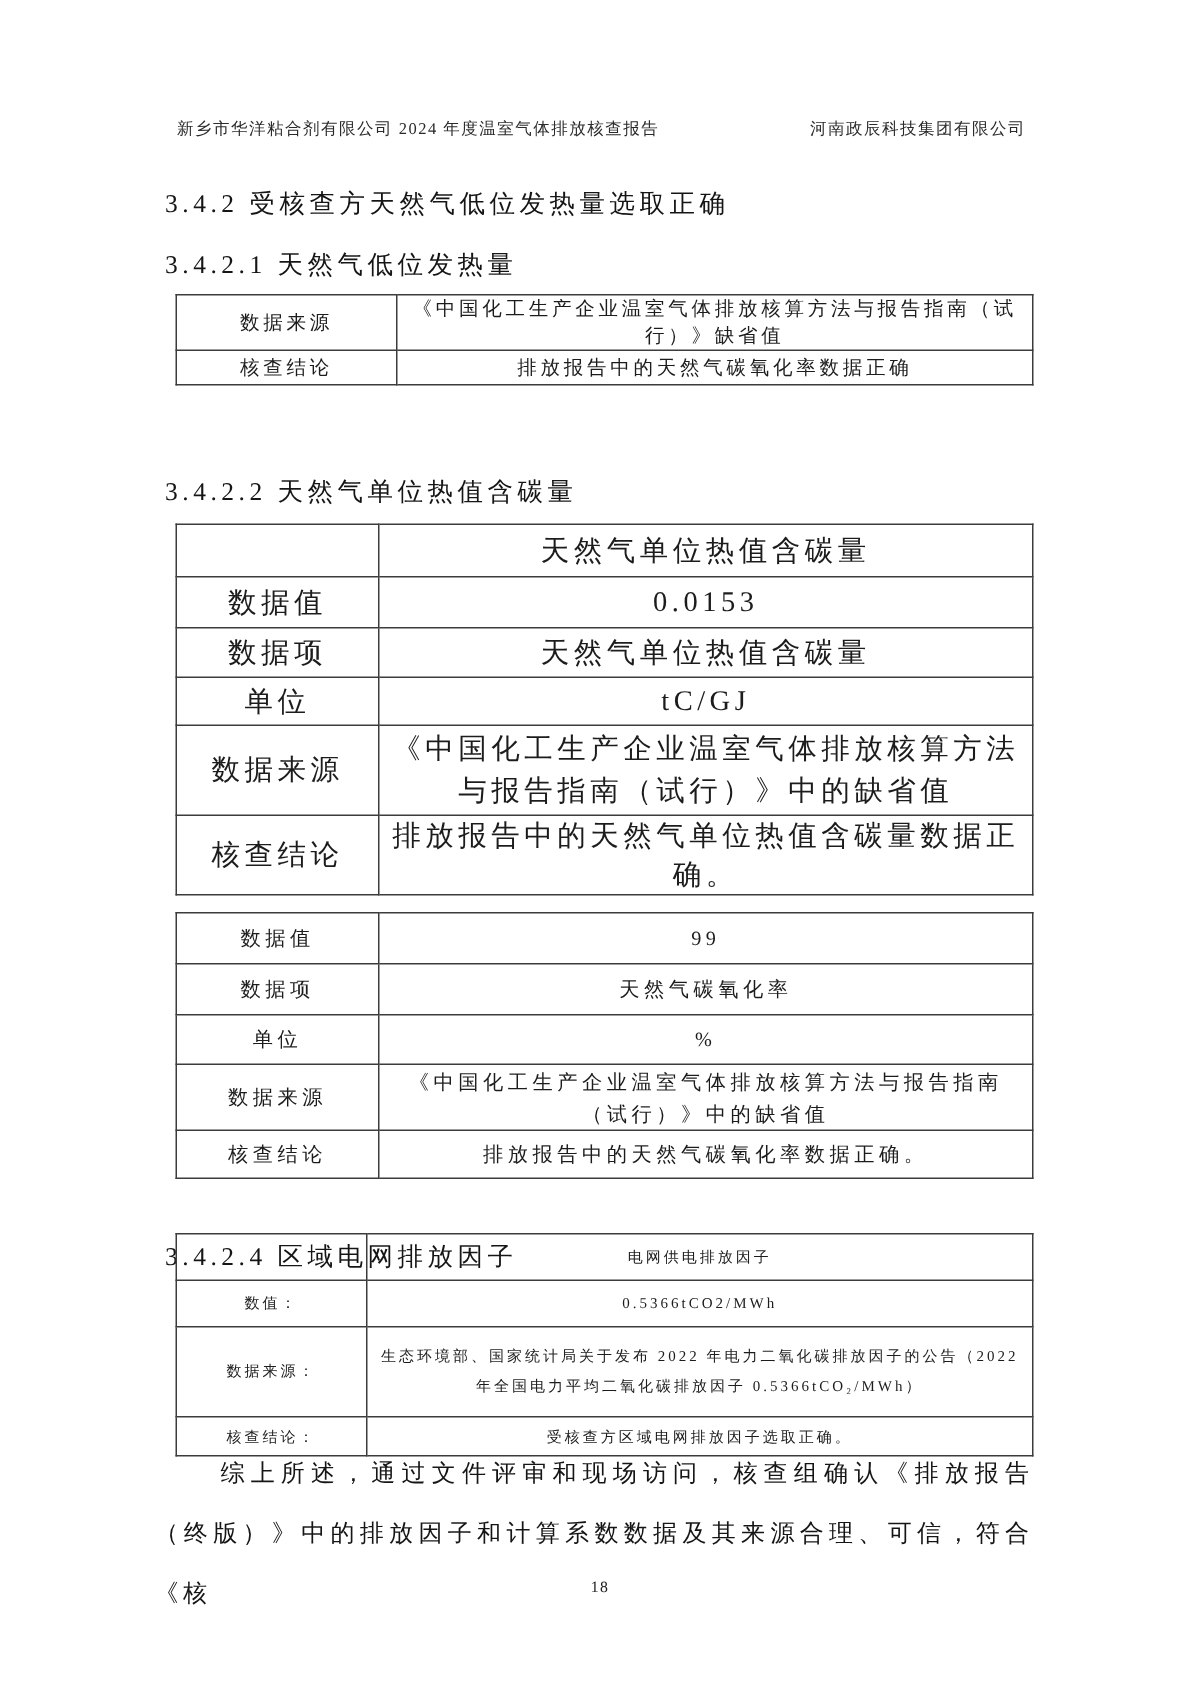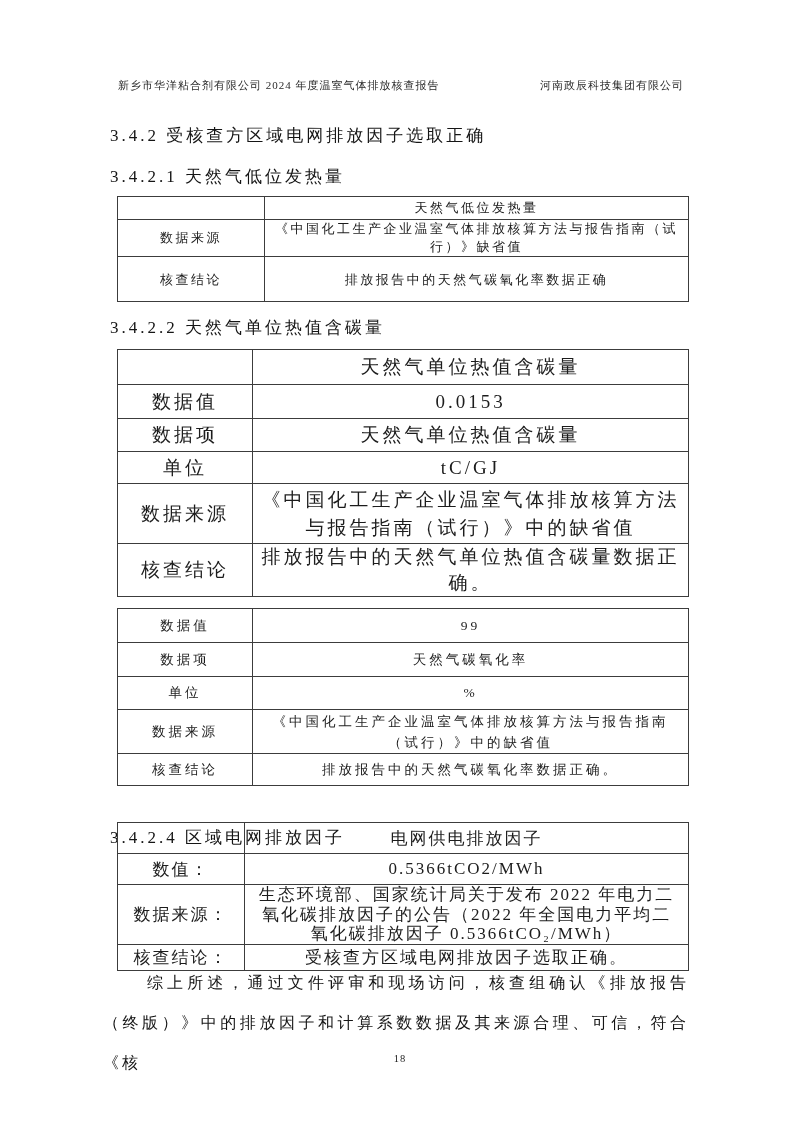--- a/index.html
+++ b/index.html
@@ -63,21 +63,21 @@
   #table-carbon tr:nth-child(6) td{height:34px;}
 
   #table-oxid td{font-size:13.5px;letter-spacing:3px;}
   #table-oxid td.col1{width:118px;}
   #table-oxid tr:nth-child(1) td{height:33px;}
   #table-oxid tr:nth-child(2) td{height:33px;}
   #table-oxid tr:nth-child(3) td{height:32px;}
   #table-oxid tr:nth-child(4) td{height:43px;line-height:21px;}
   #table-oxid tr:nth-child(5) td{height:31px;}
 
-  #table-grid td{font-size:17px;letter-spacing:2px;}
+  #table-grid td{font-size:10px;letter-spacing:2px;}
   #table-grid td.col1{width:110px;}
   #table-grid tr:nth-child(1) td{height:30px;}
   #table-grid tr:nth-child(2) td{height:30px;}
   #table-grid tr:nth-child(3) td{height:59px;line-height:19.5px;}
   #table-grid tr:nth-child(4) td{height:25px;}
 
   
   .closing{
     position:absolute;top:947px;left:103px;width:586px;
     font-size:16px;letter-spacing:3px;line-height:40px;
@@ -93,30 +93,26 @@
 </head>
 <body>
 
 <div class="page">
 
   <div class="doc-header">
     <span>新乡市华洋粘合剂有限公司 2024 年度温室气体排放核查报告</span>
     <span>河南政辰科技集团有限公司</span>
   </div>
 
-  <h2 class="sec-h" id="h-342">3.4.2 受核查方区域电网排放因子选取正确</h2>
+  <h2 class="sec-h" id="h-342">3.4.2 受核查方天然气低位发热量选取正确</h2>
 
   <h3 class="sec-h" id="h-3421">3.4.2.1 天然气低位发热量</h3>
 
   <table class="ftable" id="table-ncv">
     <tbody>
-        <tr>
-      <td class="col1"></td>
-      <td>天然气低位发热量</td>
-    </tr>
     <tr>
       <td class="col1">数据来源</td>
       <td>《中国化工生产企业温室气体排放核算方法与报告指南（试行）》缺省值</td>
     </tr>
     <tr>
       <td class="col1">核查结论</td>
       <td>排放报告中的天然气碳氧化率数据正确</td>
     </tr>
   </tbody>
     </table>

